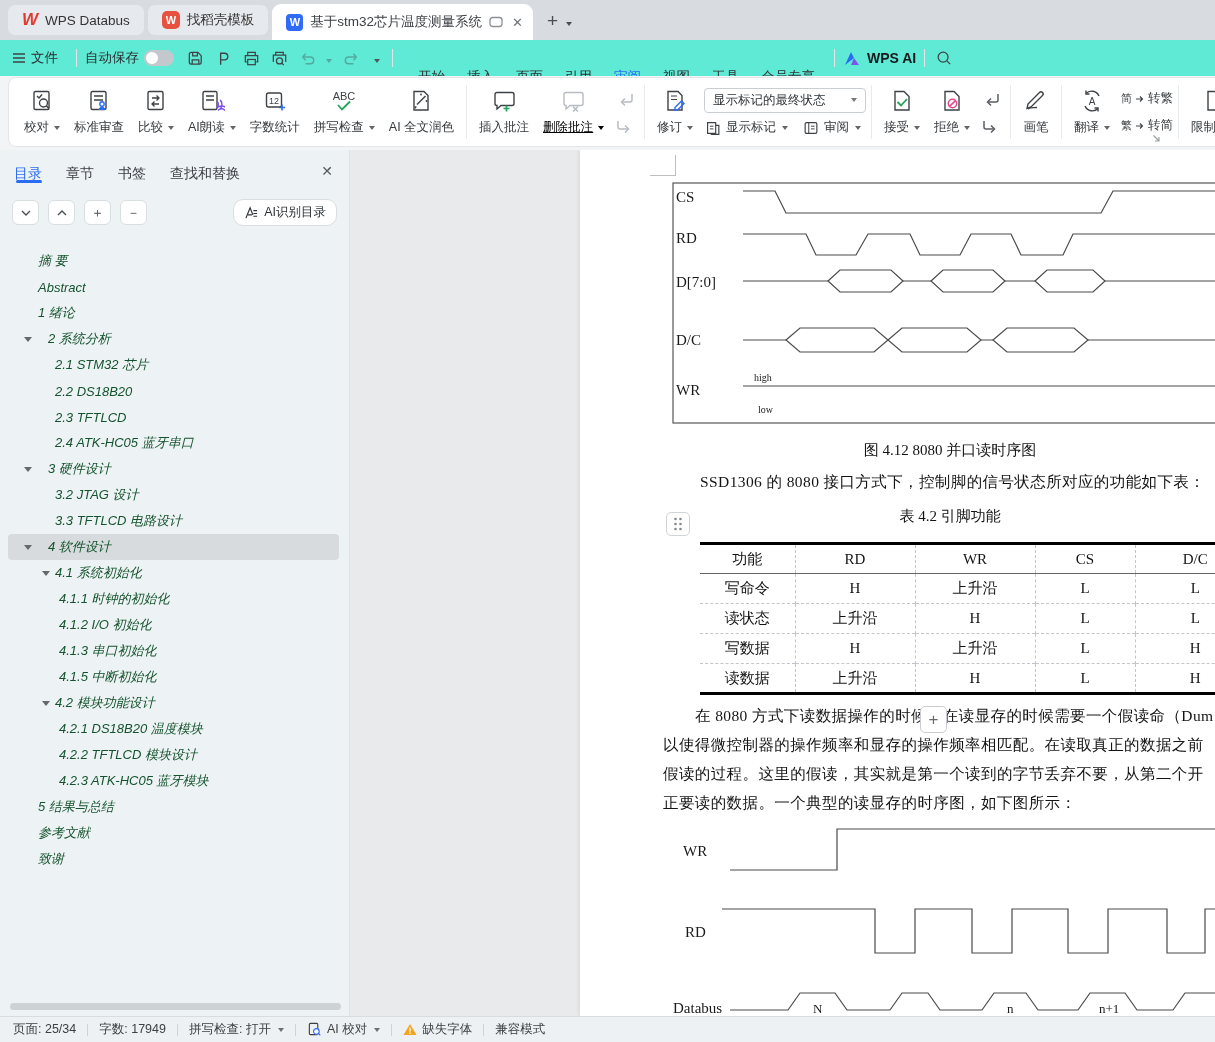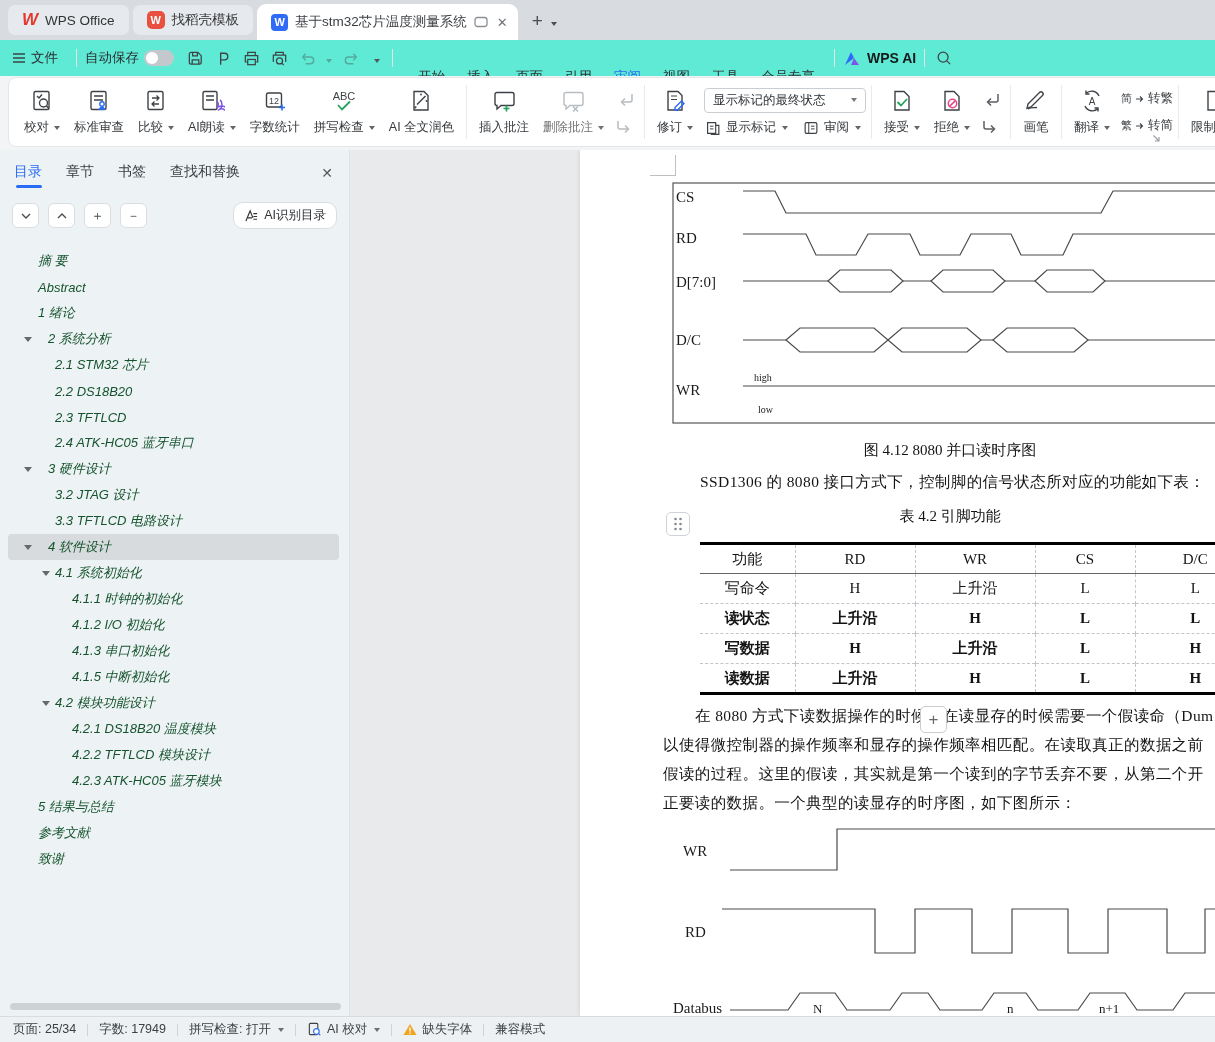--- a/index.html
+++ b/index.html
@@ -43,76 +43,76 @@
     bottom:1px; width:28px; height:3px; border-radius:2px; background:var(--accent,#2b6cf5); }
   .wpsai { display:flex; align-items:center; gap:6px; font-size:14px; color:#17191c; font-weight:bold; }
 
   
   .ribbonstrip { position:absolute; left:0; top:76px; right:0; height:74px; background:#f2f4f6; }
   .ribbon-panel { position:absolute; left:8px; top:1px; right:-12px; bottom:3px; background:#fff;
     border:1px solid #e3e7ea; border-radius:8px; display:flex; align-items:center; padding:0 8px; overflow:hidden; }
   .rbtn { display:flex; flex-direction:column; align-items:center; gap:5px; padding:3px 7px;
     font-size:12.5px; color:#35393d; flex:none; }
   .rbtn .lbl { display:flex; align-items:center; gap:3px; white-space:nowrap; }
-  .rbtn.disabled, .rbtn.disabled .lbl { color:#737373; }
+  .rbtn.disabled, .rbtn.disabled .lbl { color:#000000;text-decoration:underline; }
   .vdiv { width:1px; height:54px; background:#e8ebee; margin:0 5px; flex:none; }
   .smallcol { display:flex; flex-direction:column; gap:10px; margin:0 4px; flex:none; }
   .rcol { display:flex; flex-direction:column; gap:6px; margin-left:4px; flex:none; }
   .combo { width:162px; height:25px; border:1px solid #c9ced3; border-radius:4px; display:flex;
     align-items:center; justify-content:space-between; padding:0 8px; font-size:12.5px; color:#2e3236; }
   .combo .chev { color:#777; }
   .rrow { display:flex; align-items:center; gap:14px; }
   .ritem { display:flex; align-items:center; gap:4px; font-size:12.5px; color:#35393d; white-space:nowrap; }
   .hanzi-ic { font-size:11px; color:#3e4246; line-height:1; }
   .expand-arrow { position:absolute; left:1143px; top:56px; color:#9aa0a5; font-size:10px; }
 
   
   .main { position:absolute; left:0; top:150px; right:0; bottom:26px; display:flex; }
 
   
   .sidebar { width:350px; flex:none; background:#edf2f4; border-right:1px solid #dfe3e6; position:relative; }
   .sb-tabs { display:flex; align-items:center; gap:24px; padding:13px 16px 6px 14px; font-size:14px; color:#3a3e42; }
-  .sb-tab { position:relative; padding-bottom:7px; white-space:nowrap; }
+  .sb-tab { position:relative; white-space:nowrap; }
   .sb-tab.active { color:var(--accent,#2b6cf5); }
   .sb-tab.active::after { content:''; position:absolute; left:2px; bottom:0; width:26px; height:3px;
     border-radius:2px; background:var(--accent,#2b6cf5); }
   .sb-close { margin-left:auto; color:#55595e; font-size:14px; padding-bottom:6px; }
   .sb-toolbar { display:flex; align-items:center; padding:8px 12px 4px; gap:9px; }
   .sq-btn { width:27px; height:25px; background:#fff; border:1px solid #d9dee1; border-radius:6px;
     display:flex; align-items:center; justify-content:center; color:#4a4e52; font-size:13px; }
   .ai-btn { margin-left:auto; height:27px; background:#fff; border:1px solid #d9dee1; border-radius:10px;
     display:flex; align-items:center; gap:5px; padding:0 10px; font-size:12.5px; color:#2f3337; }
   .toc { position:absolute; left:0; right:2px; top:98px; bottom:20px; overflow:hidden; }
   .toc-row { height:26px; display:flex; align-items:center; position:relative; margin:0 8px;
     border-radius:4px; font-size:13px; color:#14532d; white-space:nowrap;font-style:italic; }
   .toc-row.selected { background:#d7dbdd; }
   .toc-arrow { position:absolute; width:0; height:0; border-left:4px solid transparent;
     border-right:4px solid transparent; border-top:5px solid #65696e; }
   .toc-row.l0 .toc-arrow { left:16px; } .toc-row.l1 .toc-arrow { left:34px; }
   .toc-row.l0 .toc-label { margin-left:30px; } .toc-row.l0.has-arrow .toc-label { margin-left:40px; }
-  .toc-row.l1 .toc-label { margin-left:47px; } .toc-row.l2 .toc-label { margin-left:64px; }
+  .toc-row.l1 .toc-label { margin-left:47px; } .toc-row.l2 .toc-label { margin-left:51px; }
   .sb-hscroll { position:absolute; left:10px; right:8px; bottom:6px; height:7px; border-radius:4px; background:#cdd2d5; }
 
   
   .docarea { flex:1; position:relative; background:#e8eaec; overflow:hidden; }
   .page { position:absolute; left:230px; top:0; width:700px; height:866px; background:#fff;
     overflow:hidden; font-family:"Liberation Serif", serif; color:#141414; box-shadow:0 0 5px rgba(0,0,0,.12); }
   .crop-h { position:absolute; left:70px; top:25px; width:26px; height:1px; background:#bcc0c3; }
   .crop-v { position:absolute; left:95px; top:5px; width:1px; height:21px; background:#bcc0c3; }
   .dsvg { position:absolute; }
   .dsvg text { font-family:"Liberation Serif", serif; fill:#1a1a1a; }
   .caption { position:absolute; left:100px; top:291px; width:540px; text-align:center; font-size:15px; }
   .pline { position:absolute; left:83px; width:600px; font-size:15.5px; white-space:nowrap; letter-spacing:.4px; }
   .tbl-title { position:absolute; left:100px; top:357px; width:540px; text-align:center; font-size:15px; }
   table.pins { position:absolute; left:120px; top:392px; border-collapse:collapse;
     border-top:3px solid #000; border-bottom:3px solid #000; font-size:15px; table-layout:fixed; }
   table.pins td { height:30px; text-align:center; border-right:1px dashed #c2c6ca; }
   table.pins td:last-child { border-right:none; }
   table.pins thead td { border-bottom:1px solid #666; }
-  table.pins tbody tr + tr td { border-top:1px dashed #c2c6ca;font-weight:bold; }
+  table.pins tbody tr + tr td { border-top:1px dashed #c2c6ca; }
   .drag-handle { position:absolute; left:86px; top:362px; width:24px; height:24px; background:#fff;
     border:1px solid #d0d4d8; border-radius:5px; display:flex; align-items:center; justify-content:center; }
   .plus-btn { position:absolute; left:340px; top:556px; width:27px; height:27px; background:#fff;
     border:1px solid #c9cdd1; border-radius:5px; display:flex; align-items:center; justify-content:center;
     font-family:"Liberation Sans",sans-serif; font-size:17px; color:#66696d; }
 
   
   .statusbar { position:absolute; left:0; right:0; bottom:0; height:26px; background:#edf1f3;
     border-top:1px solid #d8dcdf; display:flex; align-items:center; padding:0 13px; font-size:12.5px; color:#3c4043; }
   .st-item { display:flex; align-items:center; gap:5px; white-space:nowrap; }
@@ -120,21 +120,21 @@
   svg { display:block; }
 </style>
 </head>
 <body>
 
 <div class="window">
 
   <div class="tabbar">
     <div class="tab home">
       <span class="wps-logo">W</span>
-      <span>WPS Office</span>
+      <span>WPS Databus</span>
     </div>
     <div class="tab docer">
       <span class="docer-ic">W</span>
       <span>找稻壳模板</span>
     </div>
     <div class="tab doc">
       <span class="wdoc-ic">W</span>
       <span class="tab-title">基于stm32芯片温度测量系统</span>
       <span class="tab-mini">
         <svg width="14" height="12" viewBox="0 0 14 12">

